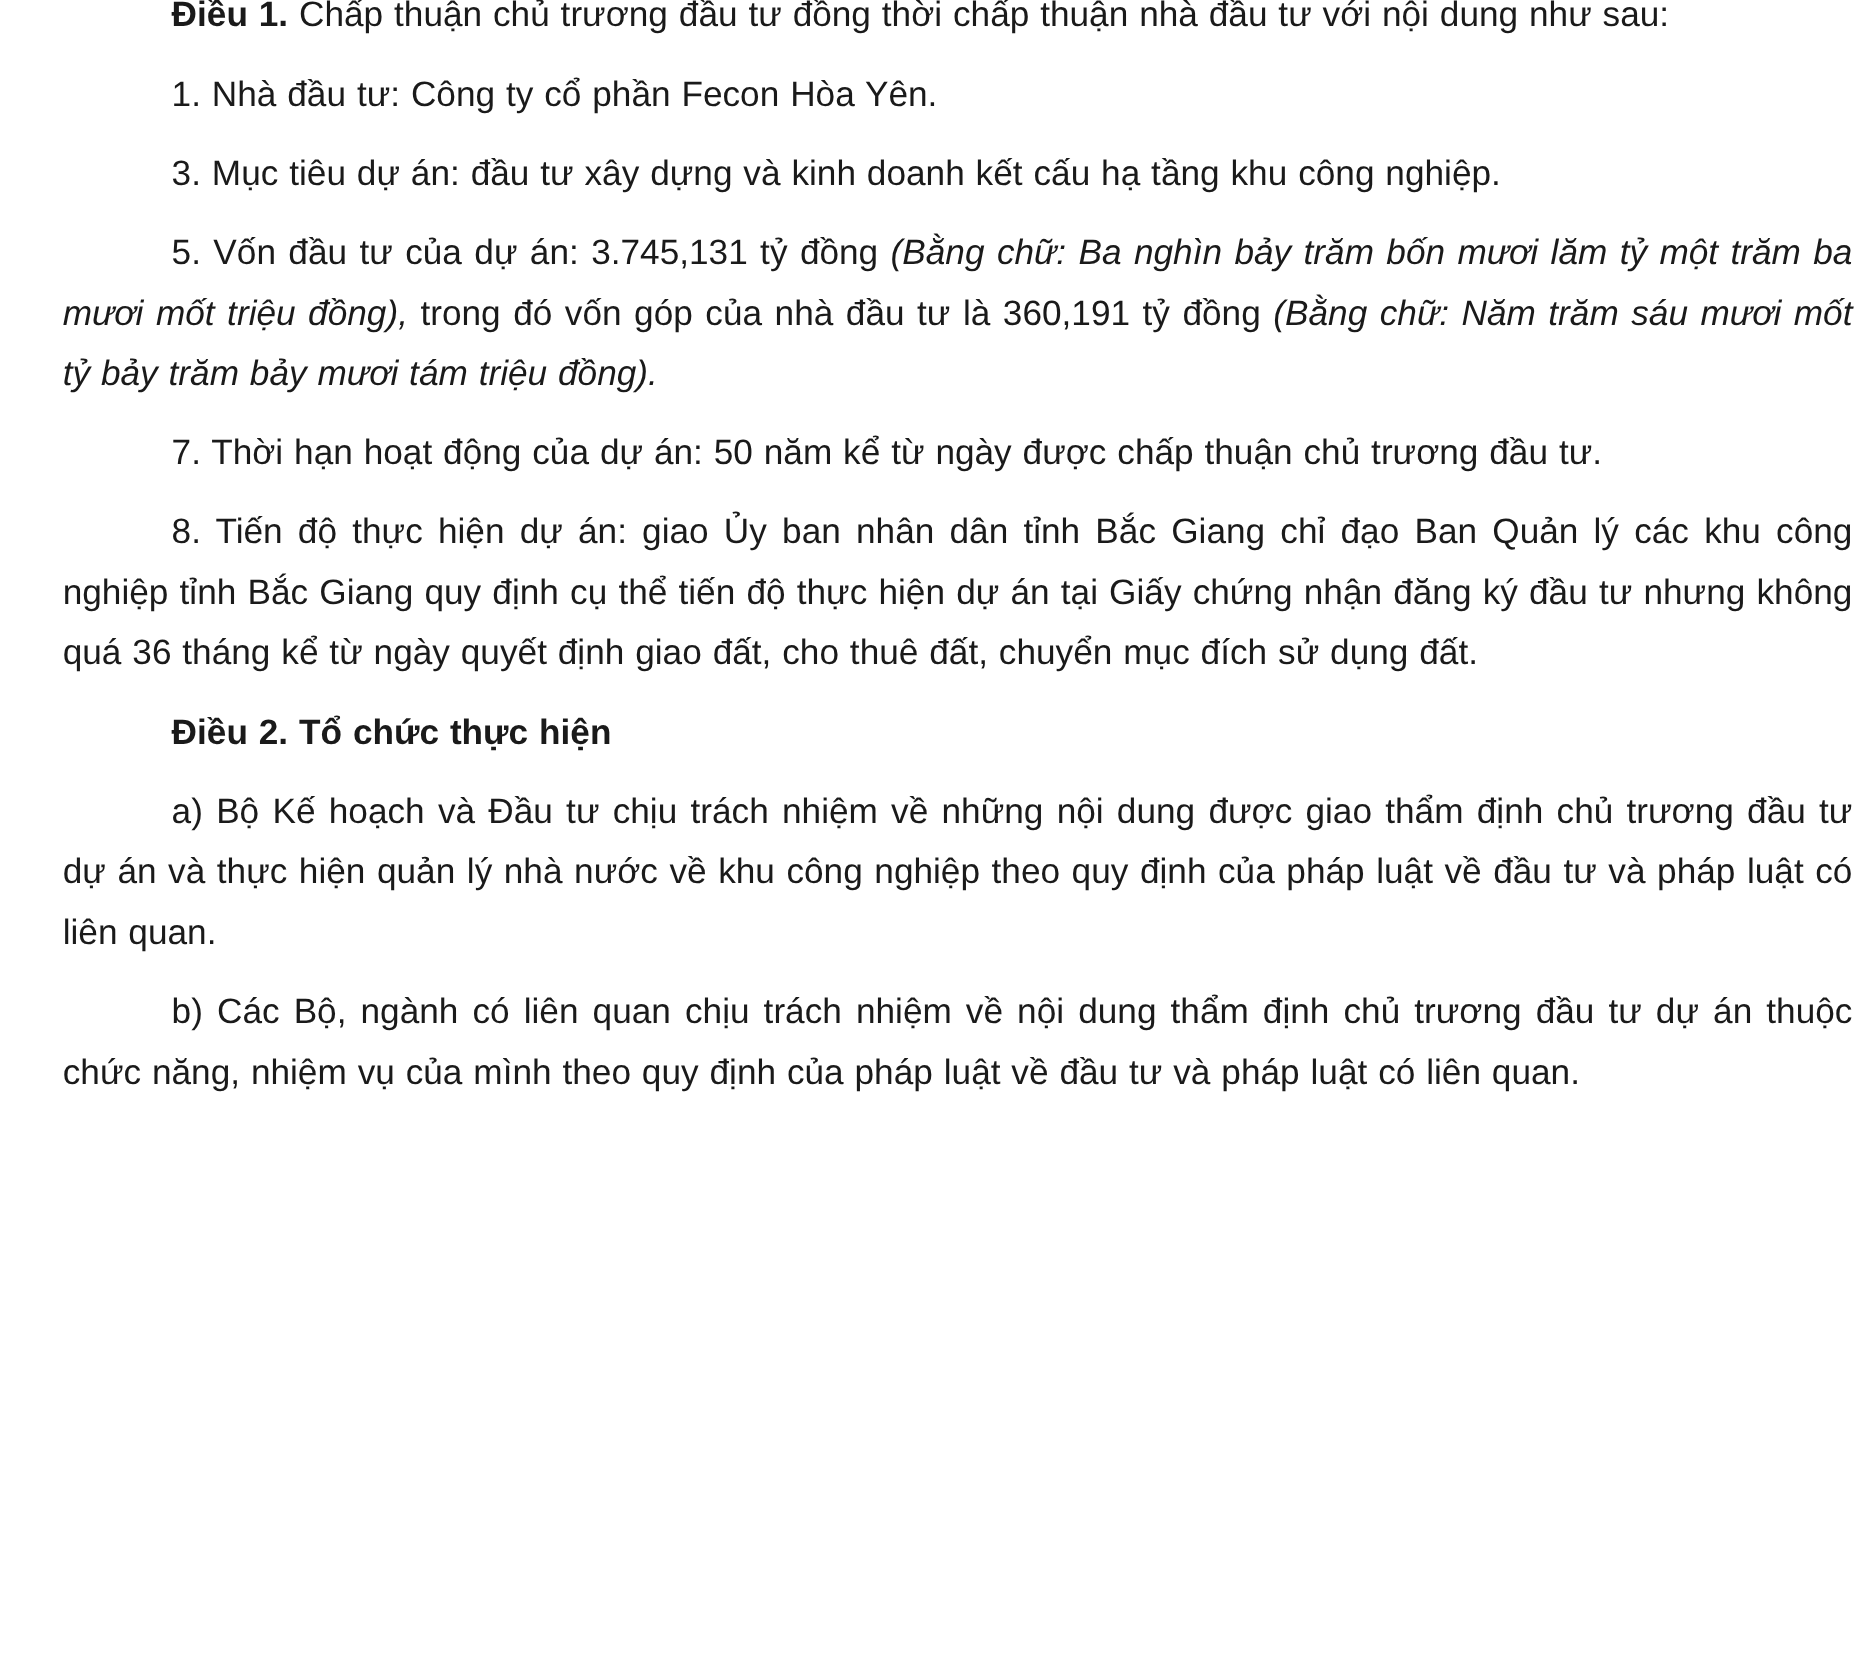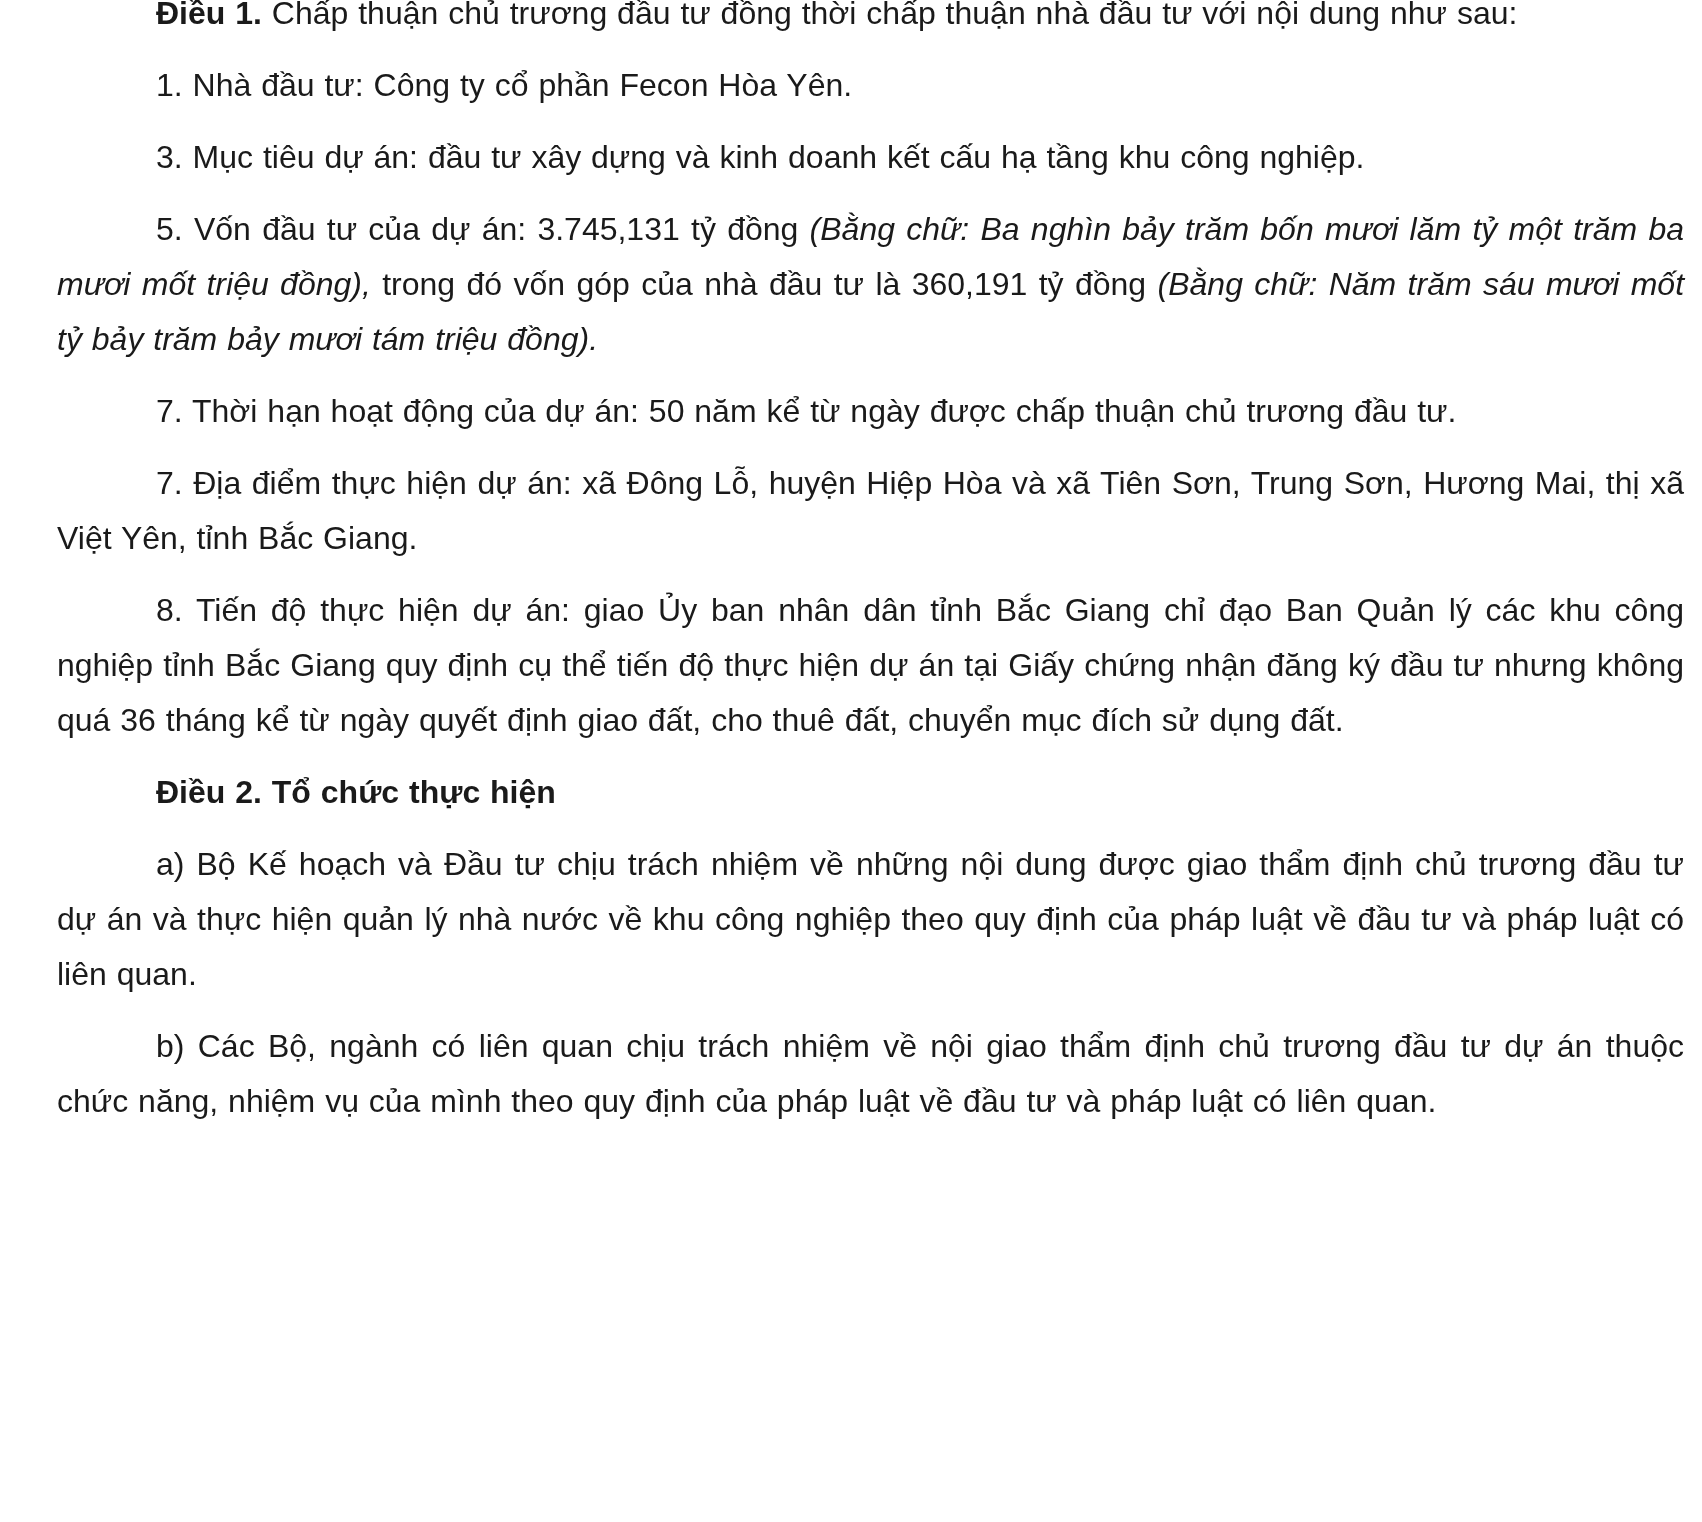--- a/index.html
+++ b/index.html
@@ -38,19 +38,18 @@
 </head>
 <body>
 
 <main class="doc-page">
   <div class="doc-body">
       <p class="para"><span class="run-bold">Điều 1.</span><span class="run-normal"> Chấp thuận chủ trương đầu tư đồng thời chấp thuận nhà đầu tư với nội dung như sau:</span></p>
       <p class="para"><span class="run-normal">1. Nhà đầu tư: Công ty cổ phần Fecon Hòa Yên.</span></p>
       <p class="para"><span class="run-normal">3. Mục tiêu dự án: đầu tư xây dựng và kinh doanh kết cấu hạ tầng khu công nghiệp.</span></p>
       <p class="para"><span class="run-normal">5. Vốn đầu tư của dự án: 3.745,131 tỷ đồng </span><span class="run-italic">(Bằng chữ: Ba nghìn bảy trăm bốn mươi lăm tỷ một trăm ba mươi mốt triệu đồng),</span><span class="run-normal"> trong đó vốn góp của nhà đầu tư là 360,191 tỷ đồng </span><span class="run-italic">(Bằng chữ: Năm trăm sáu mươi mốt tỷ bảy trăm bảy mươi tám triệu đồng).</span></p>
       <p class="para"><span class="run-normal">7. Thời hạn hoạt động của dự án: 50 năm kể từ ngày được chấp thuận chủ trương đầu tư.</span></p>
-      <p class="para"><span class="run-normal">7. Địa điểm thực hiện dự án: xã Đông Lỗ, huyện Hiệp Hòa và xã Tiên Sơn, Trung Sơn, Hương Mai, thị xã Việt Yên, tỉnh Bắc Giang.</span></p>
       <p class="para"><span class="run-normal">8. Tiến độ thực hiện dự án: giao Ủy ban nhân dân tỉnh Bắc Giang chỉ đạo Ban Quản lý các khu công nghiệp tỉnh Bắc Giang quy định cụ thể tiến độ thực hiện dự án tại Giấy chứng nhận đăng ký đầu tư nhưng không quá 36 tháng kể từ ngày quyết định giao đất, cho thuê đất, chuyển mục đích sử dụng đất.</span></p>
       <p class="para"><span class="run-bold">Điều 2. Tổ chức thực hiện</span></p>
       <p class="para"><span class="run-normal">a) Bộ Kế hoạch và Đầu tư chịu trách nhiệm về những nội dung được giao thẩm định chủ trương đầu tư dự án và thực hiện quản lý nhà nước về khu công nghiệp theo quy định của pháp luật về đầu tư và pháp luật có liên quan.</span></p>
-      <p class="para"><span class="run-normal">b) Các Bộ, ngành có liên quan chịu trách nhiệm về nội giao thẩm định chủ trương đầu tư dự án thuộc chức năng, nhiệm vụ của mình theo quy định của pháp luật về đầu tư và pháp luật có liên quan.</span></p>
+      <p class="para"><span class="run-normal">b) Các Bộ, ngành có liên quan chịu trách nhiệm về nội dung thẩm định chủ trương đầu tư dự án thuộc chức năng, nhiệm vụ của mình theo quy định của pháp luật về đầu tư và pháp luật có liên quan.</span></p>
     </div>
 </main>
 
 </body></html>

